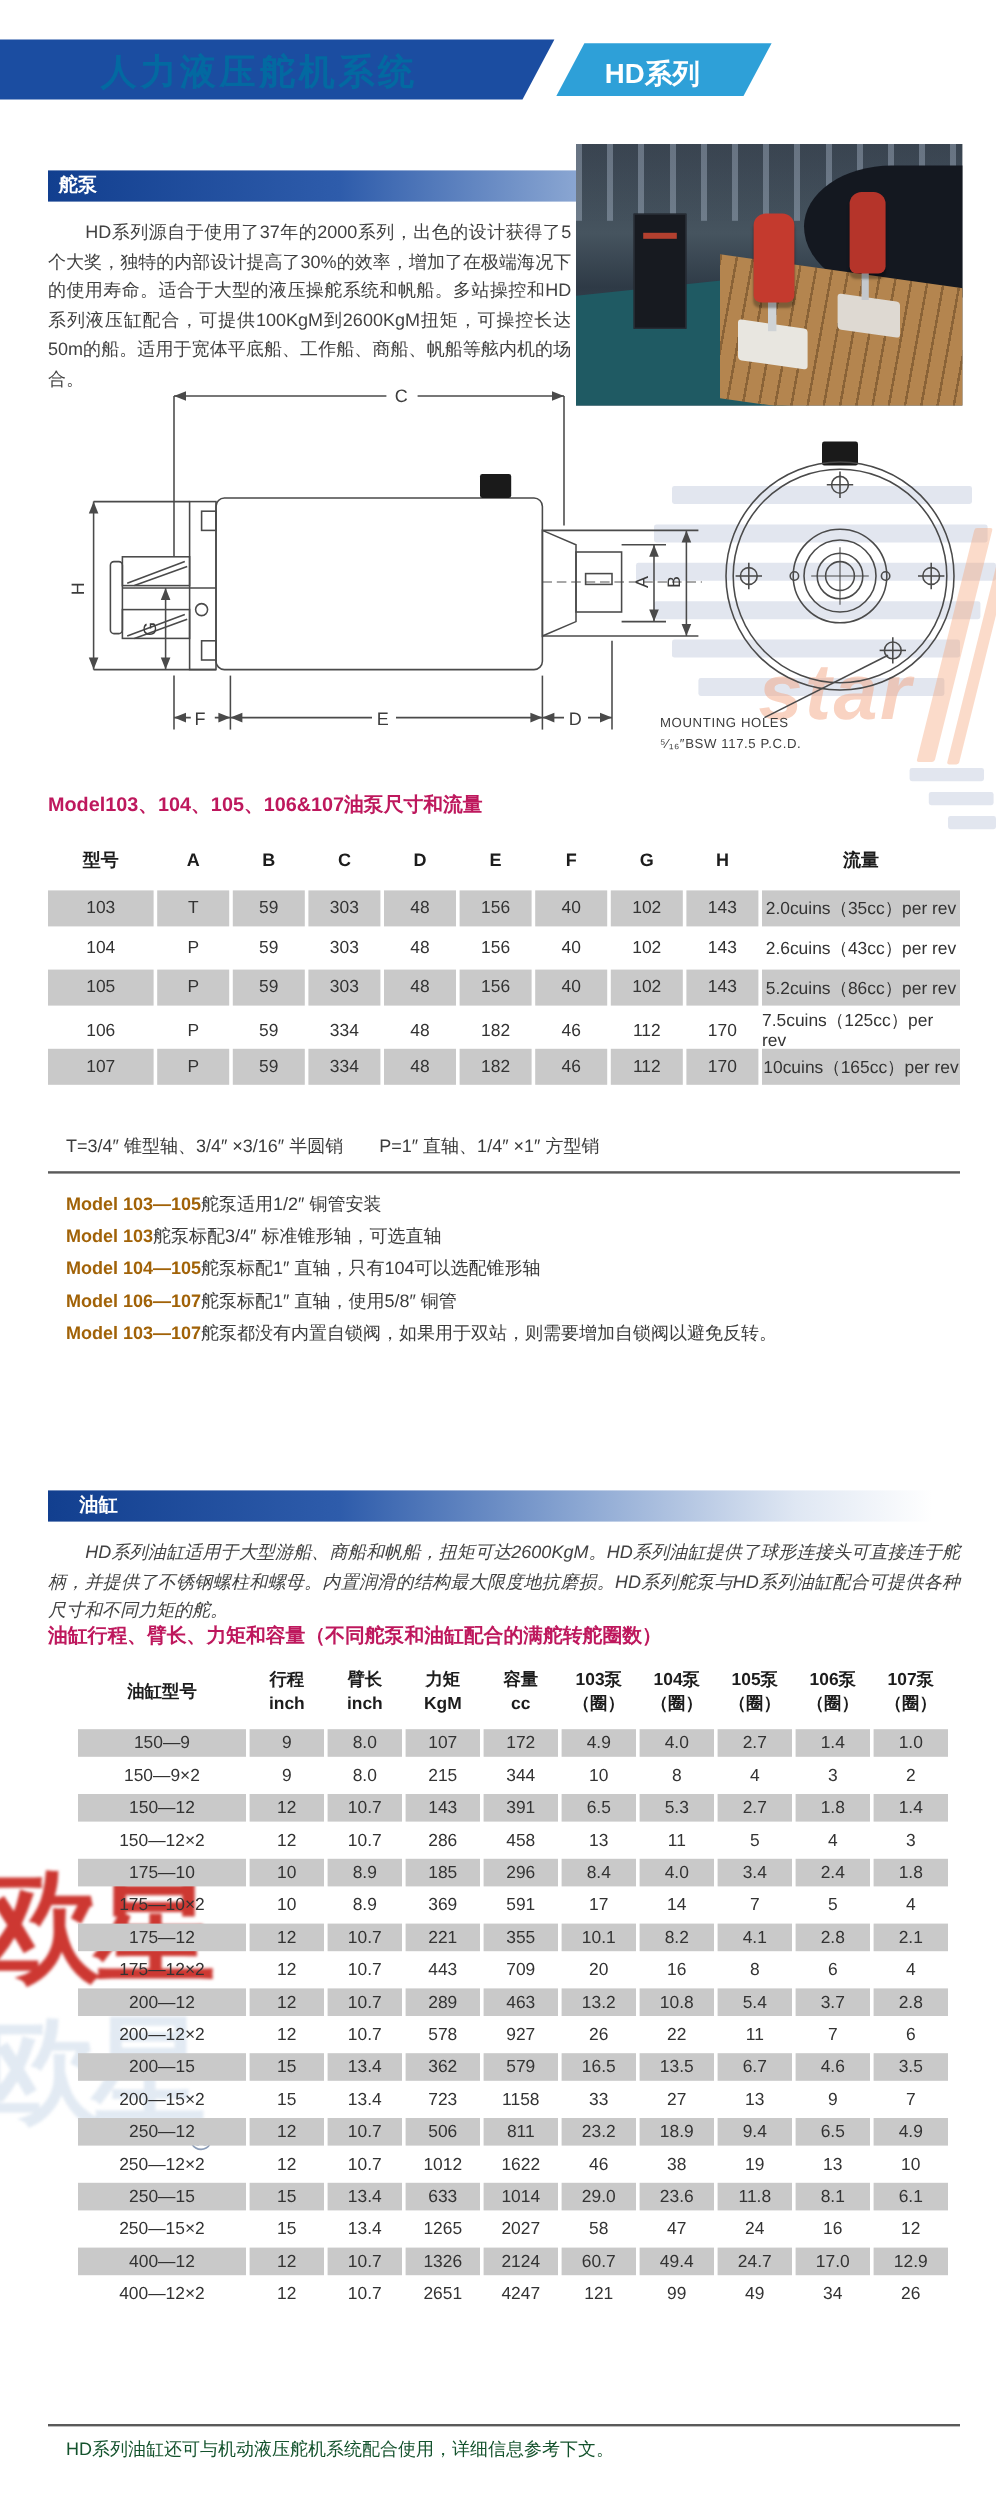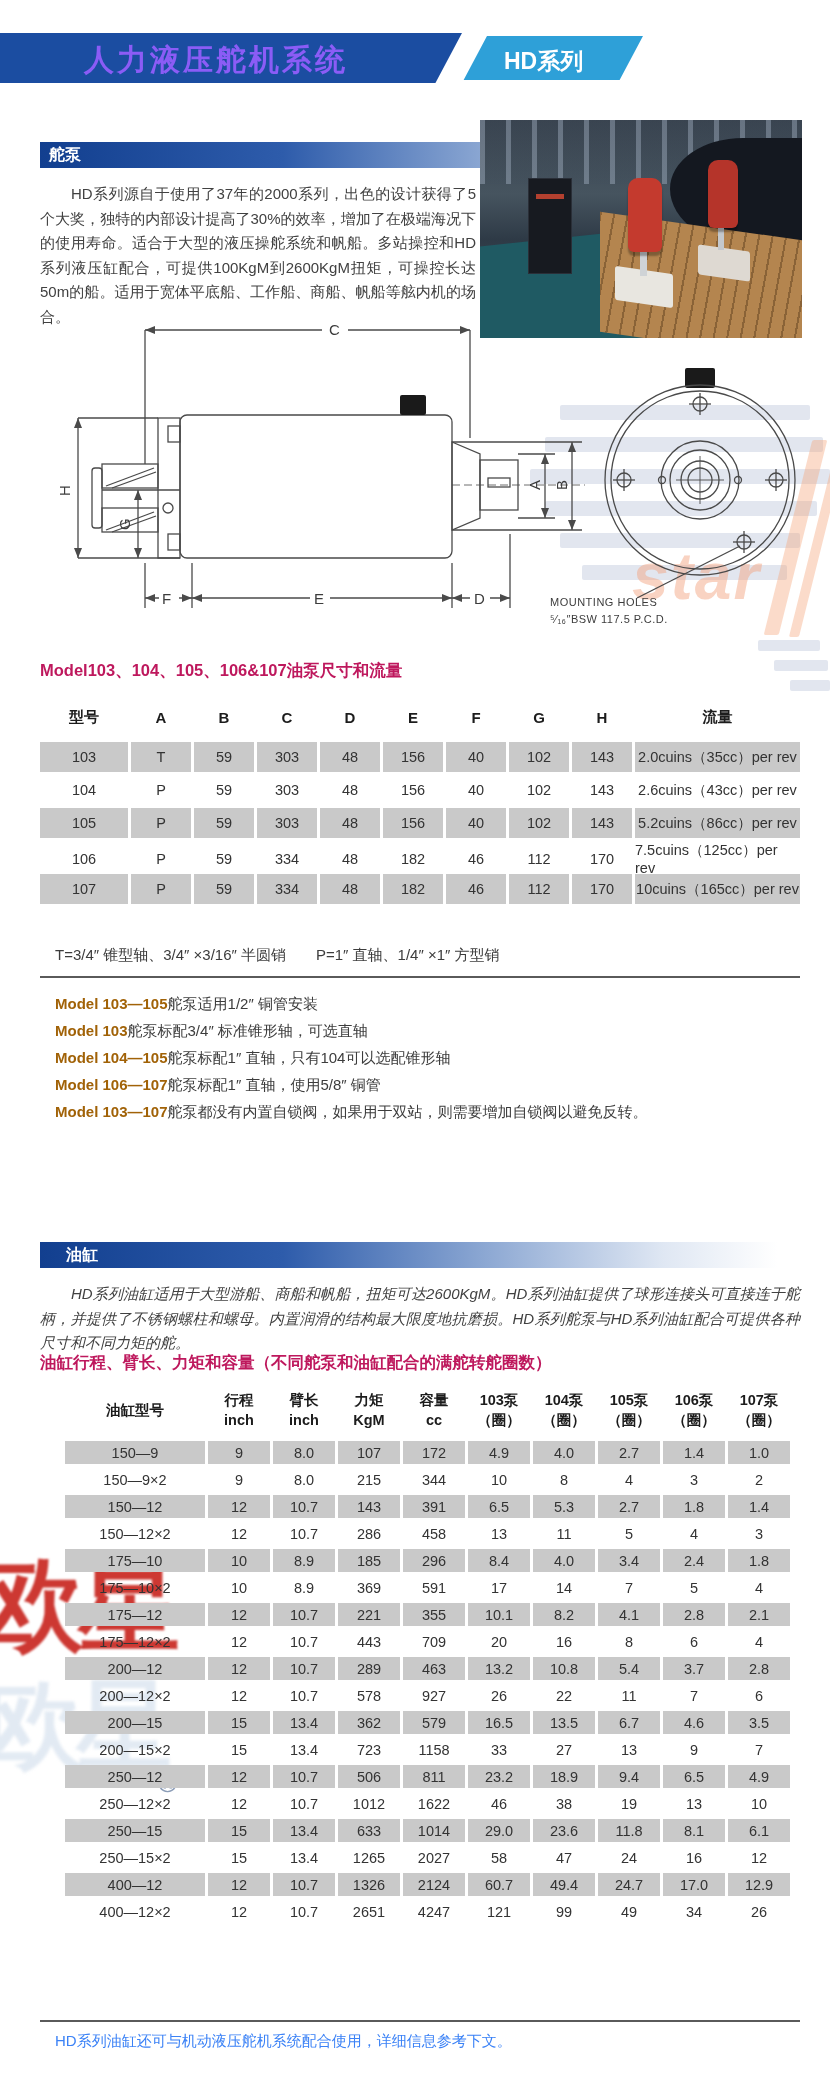--- a/index.html
+++ b/index.html
@@ -17,21 +17,21 @@
   .wm-blue-ghost { left:-14px; top:1662px; font-size:96px; font-weight:bold;
             color:rgba(160,185,215,0.30); letter-spacing:-6px; filter:blur(1.5px); }
   .wm-reg { left:158px; top:1768px; font-size:26px; color:rgba(120,140,170,0.85); font-weight:bold; }
 
   
   .hdr-main { position:absolute; left:-30px; top:33px; width:492px; height:50px;
               background:#1b4da1; transform:skewX(-28deg); transform-origin:top left; z-index:1; }
   .hdr-badge { position:absolute; left:487px; top:36px; width:156px; height:44px;
                background:#2ea0d8; transform:skewX(-28deg); transform-origin:top left; z-index:1; }
   .hdr-title { position:absolute; left:84px; top:40px; font-size:30px; font-weight:bold;
-               color:#8b5cf6; letter-spacing:3px; z-index:2; white-space:nowrap; }
+               color:#0369a1; letter-spacing:3px; z-index:2; white-space:nowrap; }
   .hdr-series { position:absolute; left:504px; top:46px; font-size:23px; font-weight:bold;
                 color:#fff; z-index:2; white-space:nowrap; }
 
   
   .section-bar { position:absolute; left:40px; width:760px; height:26px; z-index:2;
        background:linear-gradient(90deg,#123f8f 0%,#2e5cab 32%,#8aa6d2 58%,#dfe7f3 82%,rgba(255,255,255,0) 97%);
        color:#fff; font-weight:bold; font-size:16px; line-height:26px; padding-left:9px; }
   .bar-pump { top:142px; }
   .bar-cyl  { top:1242px;padding-left:26px; }
 
@@ -87,21 +87,21 @@
   .cyl-tbl .thead { height:50px; margin-bottom:6px; }
   .cyl-tbl .thead .tcell { flex-direction:column; justify-content:center; font-weight:bold;
                            color:#1c1c1c; font-size:14.5px; line-height:20px; background:none; }
 
   .shaft-note { position:absolute; left:55px; top:946px; font-size:15px; color:#3c3c3c; z-index:2; }
   .rule { position:absolute; left:40px; width:760px; height:2px; background:#5a5a5a; z-index:2; }
   .rule-1 { top:976px; }
   .rule-2 { top:2020px; }
   .notes { position:absolute; left:55px; top:990px; font-size:15px; color:#3c3c3c; line-height:27px; z-index:2; }
   .notes b { color:#a16207; }
-  .footer-note { position:absolute; left:55px; top:2032px; font-size:15px; color:#3b82f6; z-index:2; }
+  .footer-note { position:absolute; left:55px; top:2032px; font-size:15px; color:#14532d; z-index:2; }
 </style>
 </head>
 <body>
 
 <div class="page">
 
   <div class="wm">
     <div class="wm-stripe" style="left:560px;top:405px;width:250px;height:15px;"></div>
     <div class="wm-stripe" style="left:545px;top:437px;width:278px;height:15px;"></div>
     <div class="wm-stripe" style="left:530px;top:469px;width:300px;height:15px;"></div>

